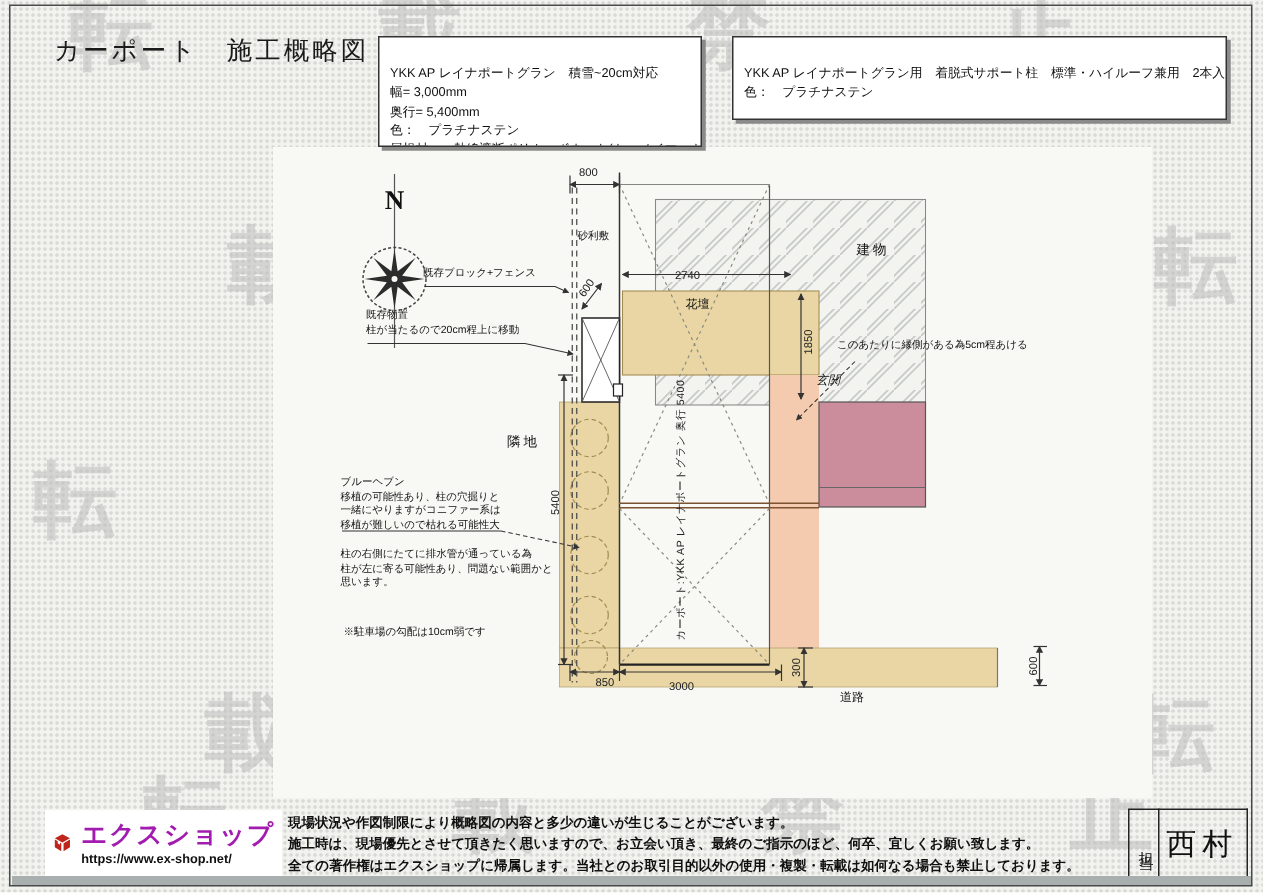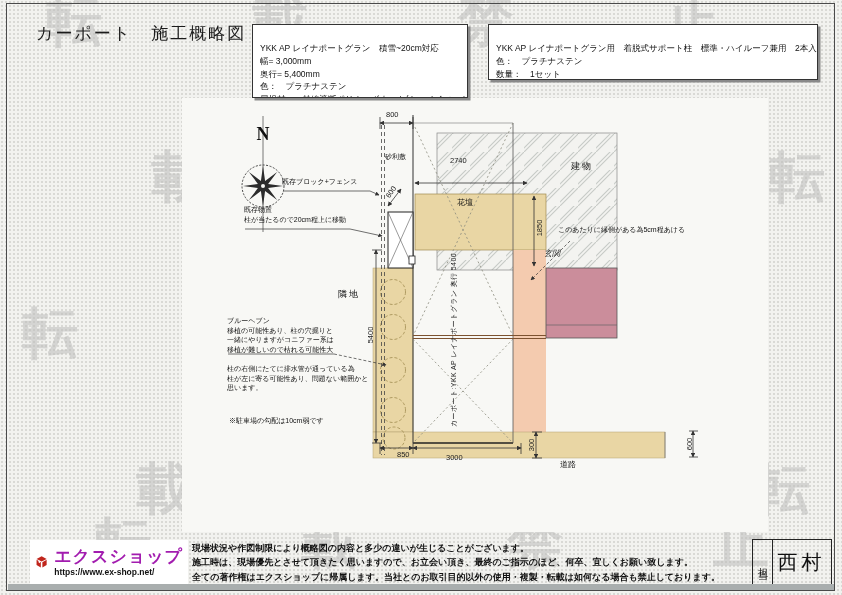--- a/index.html
+++ b/index.html
@@ -59,21 +59,20 @@
     <div>幅= 3,000mm</div>
     <div>奥行= 5,400mm</div>
     <div>色：　プラチナステン</div>
     <div>屋根材：　熱線遮断ポリカーボネート(トーメイマット)</div>
     <div>柱仕様：　ハイルーフ柱仕様 (有効高 約2,350mm)</div>
   </div>
 
   <div class="spec b2">
     <div>YKK AP レイナポートグラン用　着脱式サポート柱　標準・ハイルーフ兼用　2本入</div>
     <div>色：　プラチナステン</div>
-    <div>数量：　1セット</div>
   </div>
 
   <div class="canvas">
     <svg width="586" height="434" viewBox="0 0 586 434">
       <defs>
         <pattern id="hatch" width="18" height="18" patternUnits="userSpaceOnUse">
           <rect width="18" height="18" fill="#f3f3f0"></rect>
           <path d="M-2,20 L20,-2" stroke="#c6cac6" stroke-width="1.1"></path>
           <path d="M-6,20 L16,-2" stroke="#c6cac6" stroke-width="1.1"></path>
         </pattern>
@@ -168,21 +167,21 @@
         <line x1="46" y1="256" x2="152" y2="256"></line>
         <line x1="152" y1="256" x2="204" y2="267" stroke-dasharray="3,2" marker-end="url(#ar)"></line>
         <line x1="388" y1="143" x2="349" y2="182" stroke-dasharray="3,2" marker-end="url(#ar)"></line>
       </g>
     </svg>
 
     <span class="lbl ctr nletter" style="left:81px;top:36px;">N</span>
     <span class="lbl f7" style="left:203px;top:54px;">砂利敷</span>
     <span class="lbl f75" style="left:204px;top:12px;">800</span>
     <span class="lbl f9" style="left:389px;top:62px;">建物</span>
-    <span class="lbl f75" style="left:268px;top:58px;">2740</span>
+    <span class="lbl f75" style="left:268px;top:81px;">2740</span>
     <span class="lbl" style="left:275px;top:99px;">花壇</span>
     <span class="lbl f75 rot" style="left:357px;top:130px;">1850</span>
     <span class="lbl" style="left:362px;top:150px;font-style:italic;">玄関</span>
     <span class="lbl f7" style="left:376px;top:127px;">このあたりに縁側がある為5cm程あける</span>
     <span class="lbl f9" style="left:156px;top:190px;">隣地</span>
     <span class="vtext">カーポート:YKK AP レイナポートグラン 奥行 5400</span>
     <span class="lbl f75 rot" style="left:188px;top:237px;">5400</span>
     <span class="lbl f75 rot55" style="left:209px;top:94px;">600</span>
     <span class="lbl f75" style="left:204px;top:352px;padding-left:11px;">850</span>
     <span class="lbl f75" style="left:264px;top:355px;">3000</span>

